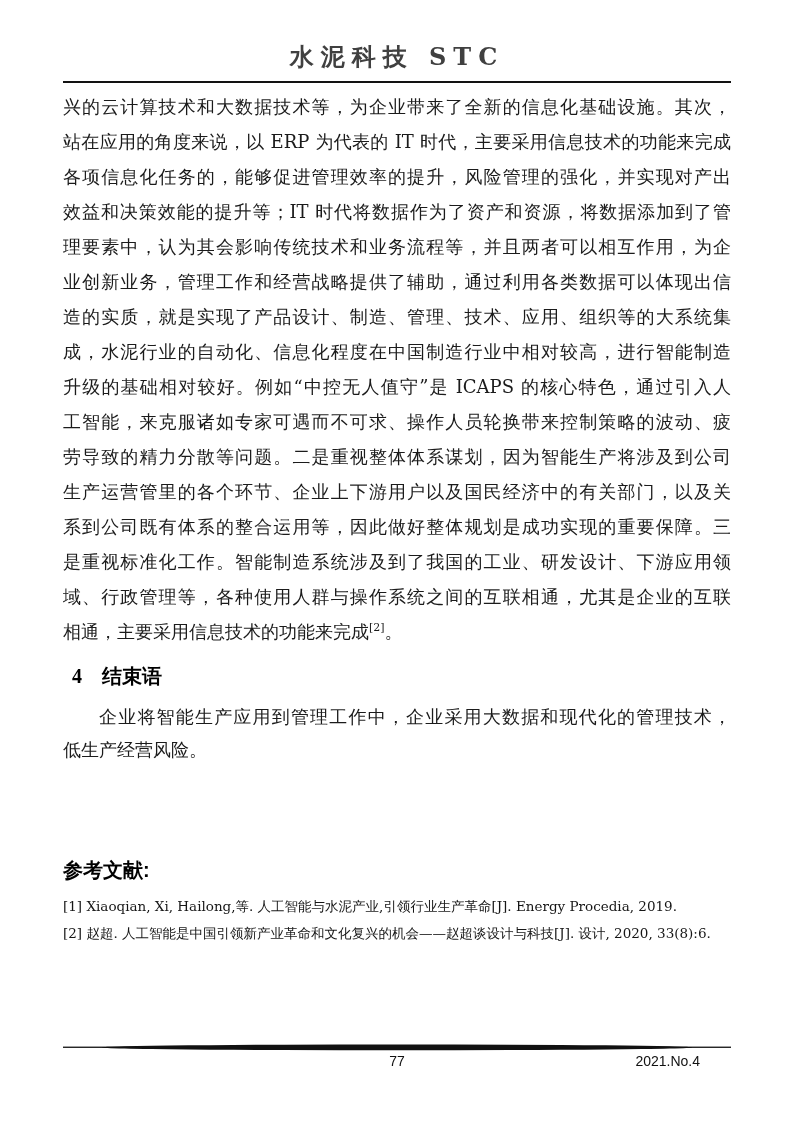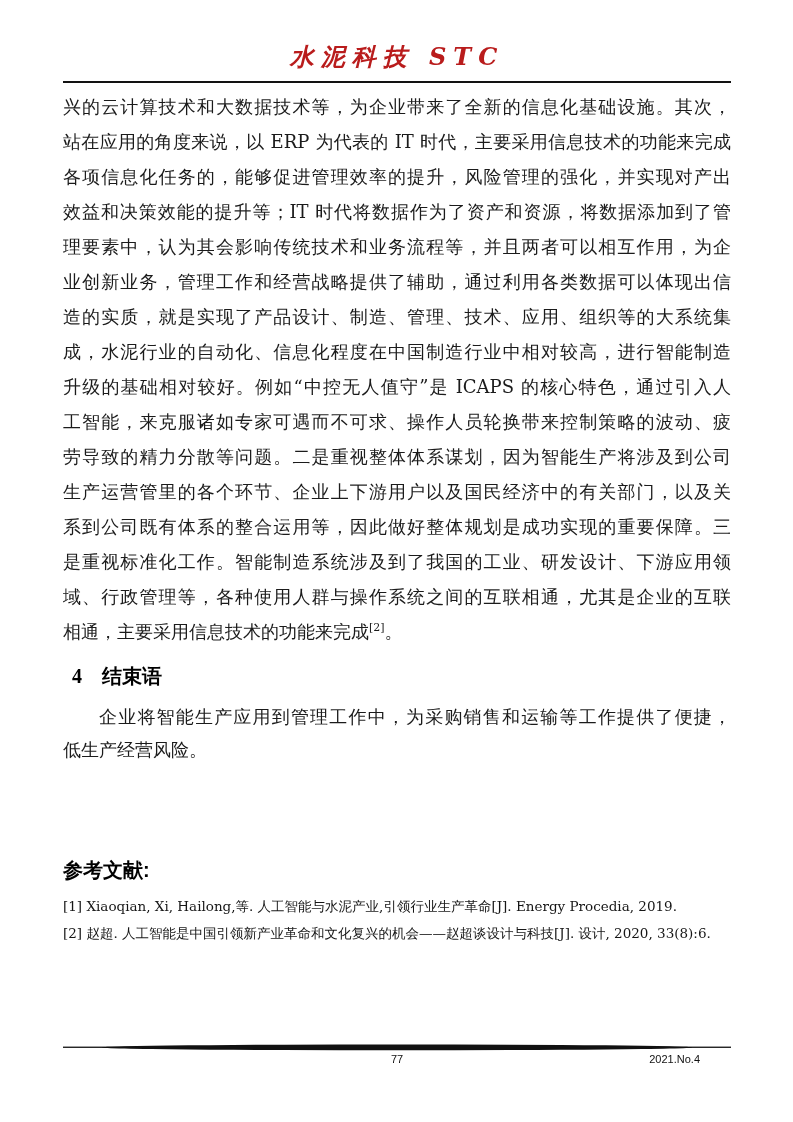--- a/index.html
+++ b/index.html
@@ -13,24 +13,23 @@
     padding: 42px 62px 0 63px;
     font-family: "DejaVu Serif", "Liberation Serif", serif;
     color: #1b1b1b;
     overflow: hidden;
   }
   .journal-title {
     text-align: center;
     font-size: 24px;
     font-weight: 600;
     letter-spacing: 7px;
-    color: #b91c1c;
+    color: #404040;
     margin: 0;
     line-height: 30px;
-    font-style: italic;
   }
   .header-rule {
     border: none;
     border-top: 2.5px solid #121212;
     margin: 9px 0 0 0;
   }
   .body-block { margin-top: 6px; }
   .body-line {
     font-size: 18px;
     line-height: 35px;
@@ -84,21 +83,21 @@
     left: 63px;
     right: 62px;
     top: 1044px;
   }
   .footer-ornament { display: block; width: 100%; height: 8px; }
   .footer-row {
     position: relative;
     height: 18px;
     margin-top: 1px;
     font-family: "Liberation Sans", "DejaVu Sans", sans-serif;
-    font-size: 11px;
+    font-size: 14px;
     color: #111;
   }
   .page-number {
     position: absolute;
     left: 50%;
     transform: translateX(-50%);
   }
   .issue-number {
     position: absolute;
     right: 31px;
@@ -129,21 +128,21 @@
     <div class="body-line">是重视标准化工作。智能制造系统涉及到了我国的工业、研发设计、下游应用领</div>
     <div class="body-line">域、行政管理等，各种使用人群与操作系统之间的互联相通，尤其是企业的互联</div>
     <div class="body-line no-stretch"><span>相通，主要采用信息技术的功能来完成</span><sup class="cite">[2]</sup><span>。</span></div>
   </div>
 
   <div class="section-heading">
     <span class="num">4</span><span>结束语</span>
   </div>
 
   <div class="conclusion">
-    <div class="conclusion-line first">企业将智能生产应用到管理工作中，为采购销售和运输等工作提供了便捷，</div>
+    <div class="conclusion-line first">企业将智能生产应用到管理工作中，企业采用大数据和现代化的管理技术，</div>
     <div class="conclusion-line no-stretch">低生产经营风险。</div>
   </div>
 
   <div class="references">
     <div class="ref-heading">参考文献:</div>
     <div class="ref-item">[1] Xiaoqian, Xi, Hailong,等. 人工智能与水泥产业,引领行业生产革命[J]. Energy Procedia, 2019.</div>
     <div class="ref-item">[2] 赵超. 人工智能是中国引领新产业革命和文化复兴的机会——赵超谈设计与科技[J]. 设计, 2020, 33(8):6.</div>
   </div>
 
   <div class="footer">

